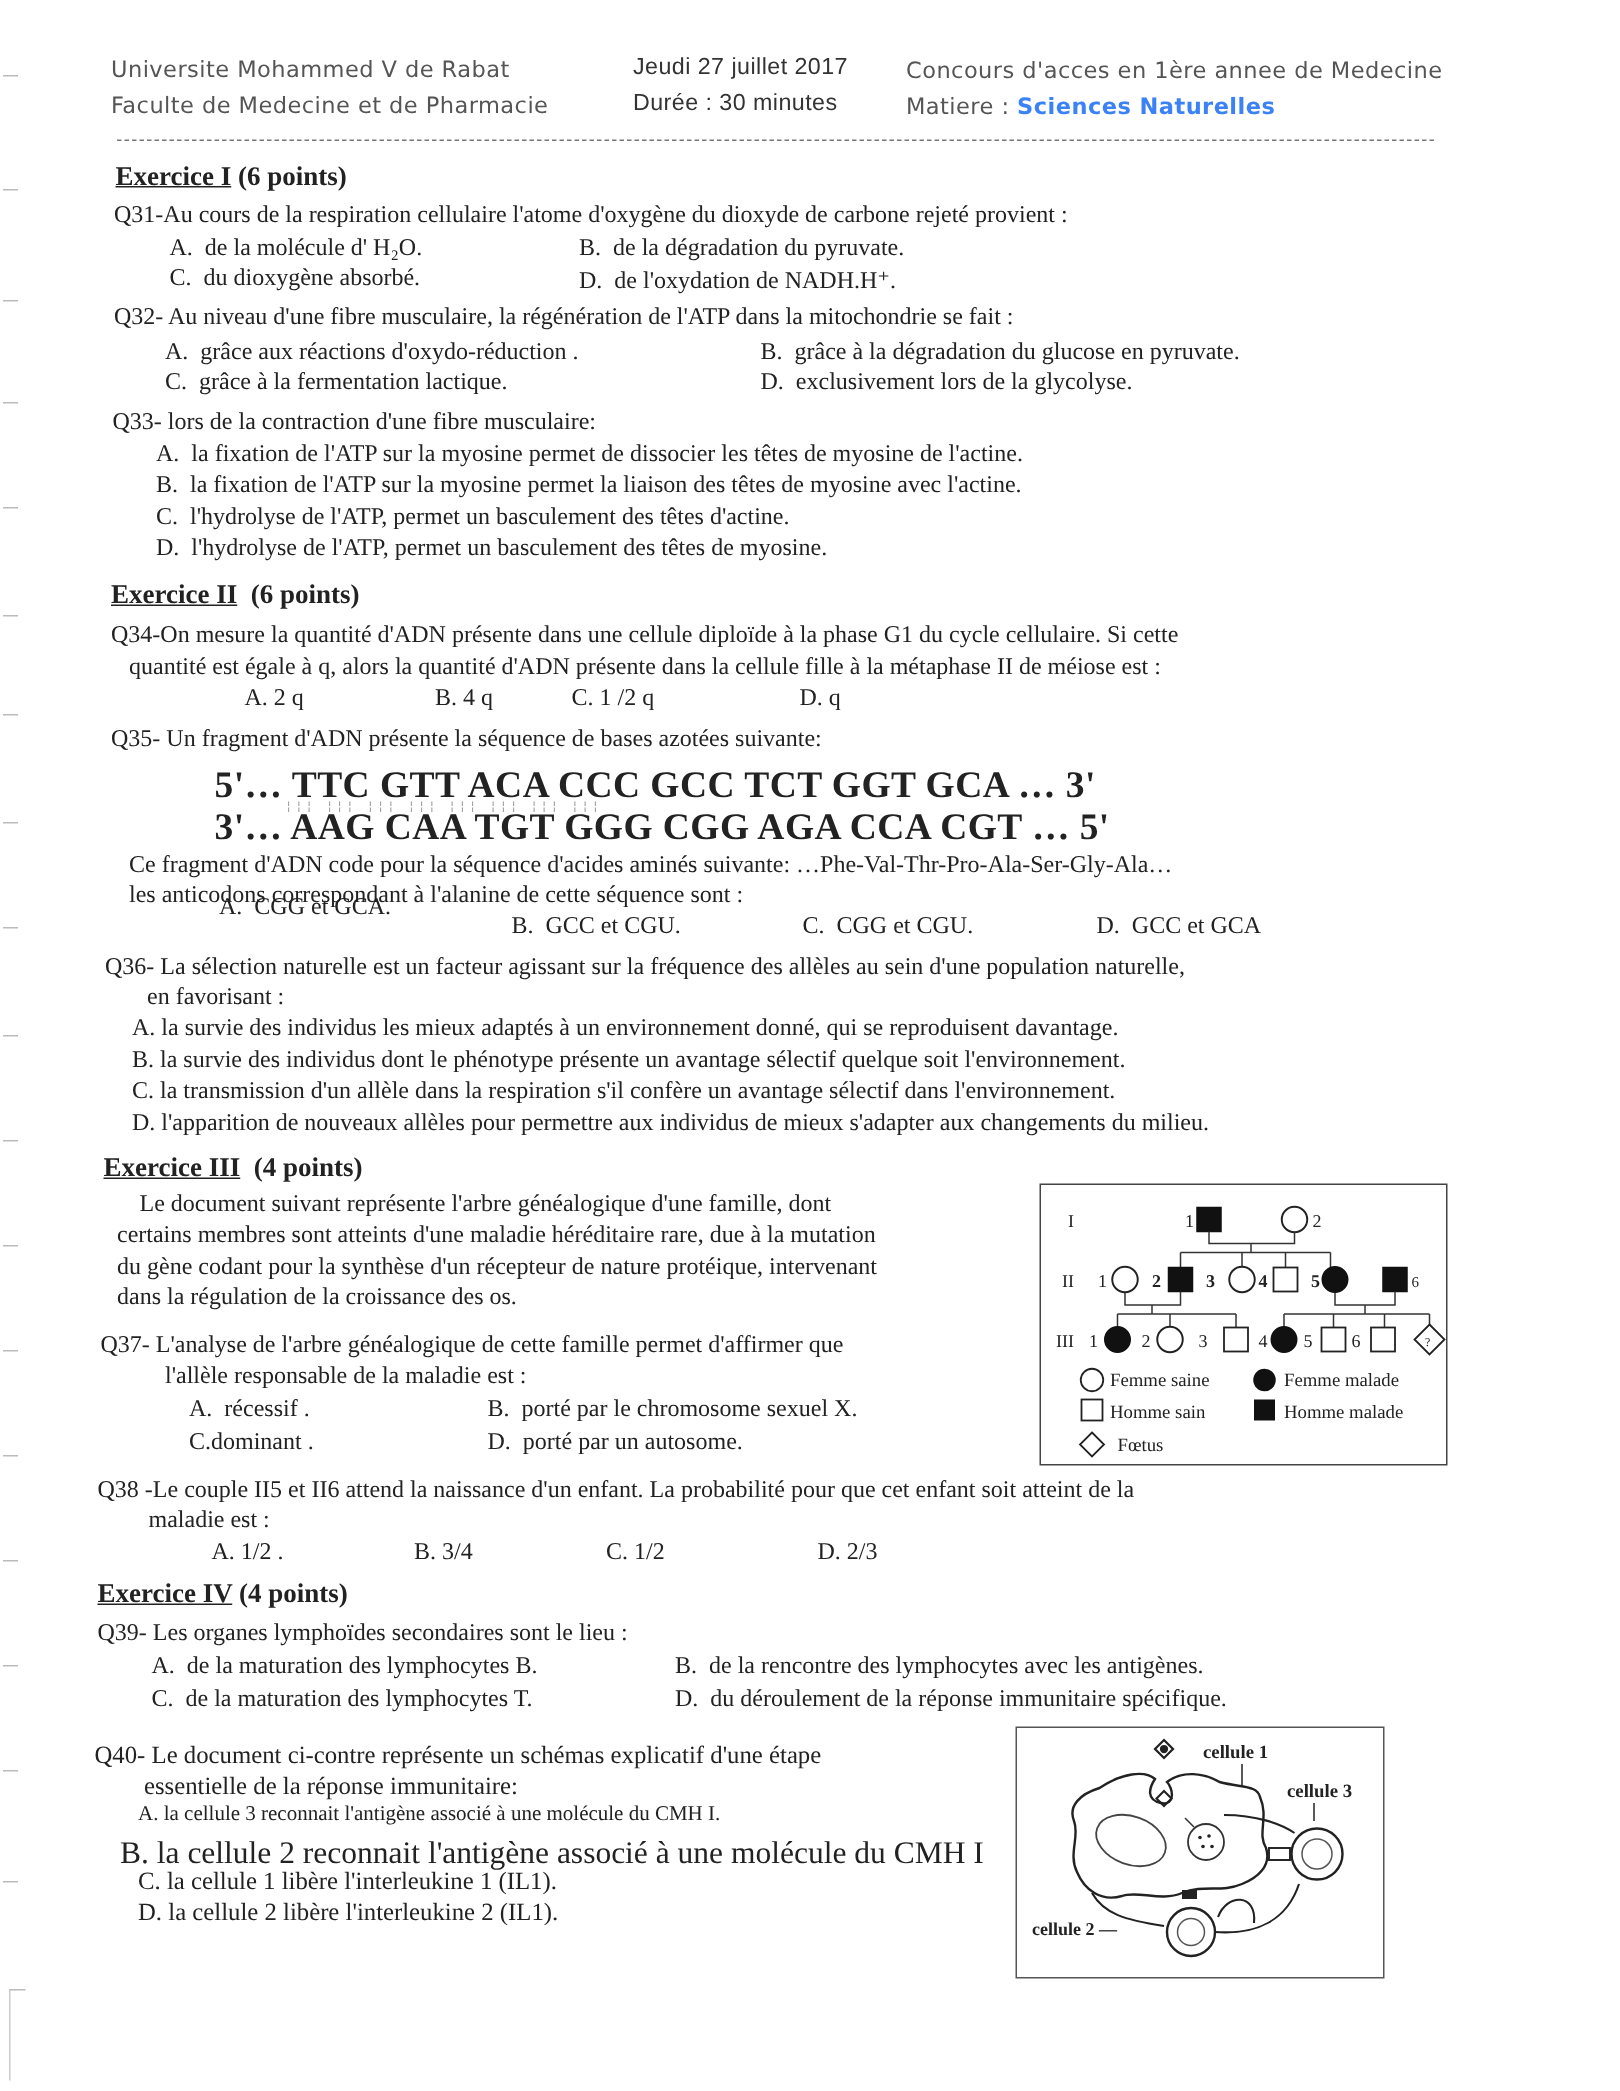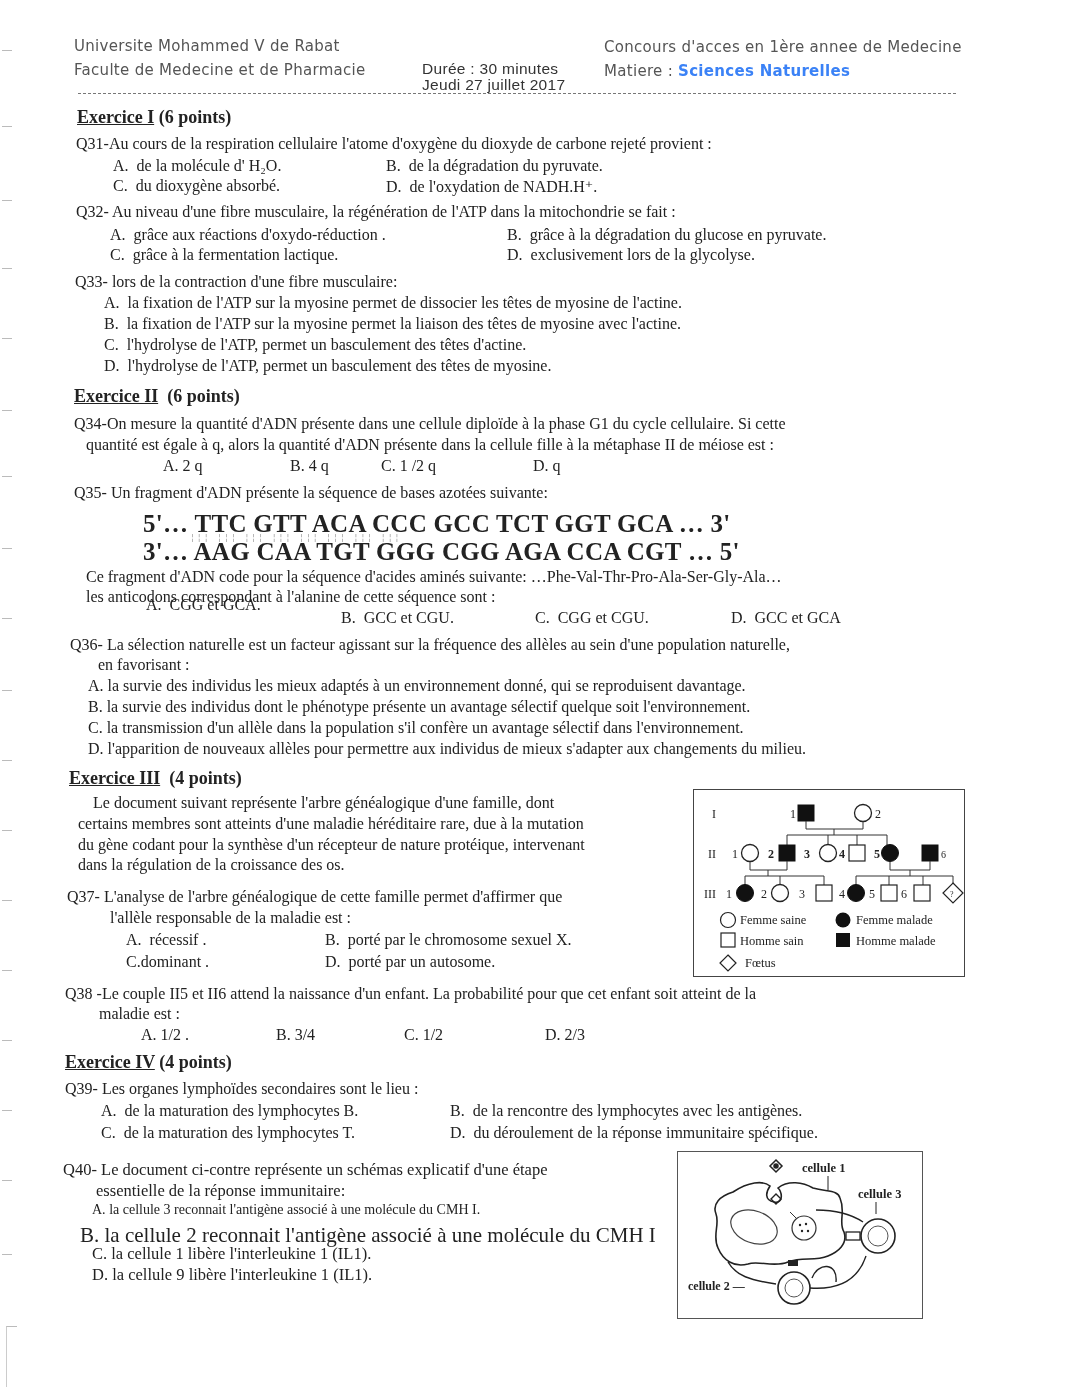--- a/index.html
+++ b/index.html
@@ -43,21 +43,21 @@
 <div class="mark" style="top:970px"></div>
 <div class="mark" style="top:1040px"></div>
 <div class="mark" style="top:1110px"></div>
 <div class="mark" style="top:1180px"></div>
 <div class="mark" style="top:1254px"></div>
 <div class="mark" style="top:1326px;left:6px;height:60px;border-left:1px solid #ccc;"></div>
 
 <div>
   <div class="abs hdr" style="left:74px;top:37px">Universite Mohammed V de Rabat</div>
   <div class="abs hdr" style="left:74px;top:61px">Faculte de Medecine et de Pharmacie</div>
-  <div class="abs hdr dark" style="left:422px;top:36px;font-family:'Liberation Sans',sans-serif;font-size:15.5px;margin-top:40px;">Jeudi 27 juillet 2017</div>
+  <div class="abs hdr dark" style="left:422px;top:36px;font-family:'Liberation Sans',sans-serif;font-size:15.5px;">Jeudi 27 juillet 2017</div>
   <div class="abs hdr dark" style="left:422px;top:60px;font-family:'Liberation Sans',sans-serif;font-size:15.5px;">Durée : 30 minutes</div>
   <div class="abs hdr" style="left:604px;top:38px">Concours d'acces en 1ère annee de Medecine</div>
   <div class="abs hdr" style="left:604px;top:62px">
     <span>Matiere : </span><b>Sciences Naturelles</b>
   </div>
   <div class="sep"></div>
 </div>
 
 <div class="abs ex" style="left:77px;top:107px">
   <u>Exercice I</u> <span>(6 points)</span>
@@ -112,21 +112,21 @@
 <div class="abs q" style="left:341px;top:609px"><span>B.</span>&nbsp; <span>GCC et CGU.</span></div>
 <div class="abs q" style="left:535px;top:609px"><span>C.</span>&nbsp; <span>CGG et CGU.</span></div>
 <div class="abs q" style="left:731px;top:609px"><span>D.</span>&nbsp; <span>GCC et GCA</span></div>
 
 <div class="abs q" style="left:70px;top:636px">
   <span>Q36-</span><span> La sélection naturelle est un facteur  agissant sur la fréquence des allèles au sein d'une population naturelle,</span>
 </div>
 <div class="abs q" style="left:98px;top:656px">en favorisant :</div>
 <div class="abs q" style="left:88px;top:677px"><span>A.</span> <span>la survie des individus les mieux adaptés à un environnement donné, qui se reproduisent davantage.</span></div>
 <div class="abs q" style="left:88px;top:698px"><span>B.</span> <span>la survie  des individus dont le phénotype présente un avantage sélectif quelque soit l'environnement.</span></div>
-<div class="abs q" style="left:88px;top:719px"><span>C.</span> <span>la transmission d'un allèle dans la population s'il confère un avantage sélectif dans l'environnement.</span></div>
+<div class="abs q" style="left:88px;top:719px"><span>C.</span> <span>la transmission d'un allèle dans la respiration s'il confère un avantage sélectif dans l'environnement.</span></div>
 <div class="abs q" style="left:88px;top:740px"><span>D.</span> <span>l'apparition de nouveaux allèles pour permettre aux individus de mieux s'adapter aux changements du milieu.</span></div>
 
 <div class="abs ex" style="left:69px;top:768px">
   <u>Exercice III</u>&nbsp; <span>(4 points)</span>
 </div>
 <div class="abs q" style="left:93px;top:794px;font-size:16px"><span>Le document suivant représente l'arbre généalogique d'une famille, dont</span></div>
 <div class="abs q" style="left:78px;top:815px;font-size:16px"><span>certains membres sont atteints d'une maladie héréditaire rare, due à la mutation</span></div>
 <div class="abs q" style="left:78px;top:836px;font-size:16px"><span>du gène codant pour la synthèse d'un récepteur de nature protéique, intervenant</span></div>
 <div class="abs q" style="left:78px;top:856px;font-size:16px"><span>dans la régulation de la croissance des os.</span></div>
 
@@ -231,21 +231,21 @@
 <div class="abs q" style="left:101px;top:1124px"><span>C.</span>&nbsp; <span>de la maturation des lymphocytes T.</span></div>
 <div class="abs q" style="left:450px;top:1124px"><span>D.</span>&nbsp; <span>du déroulement de la réponse immunitaire spécifique.</span></div>
 
 <div class="abs q" style="left:63px;top:1160px;font-size:16.5px">
   <span>Q40-</span><span> Le document ci-contre représente  un schémas explicatif  d'une étape</span>
 </div>
 <div class="abs q" style="left:96px;top:1181px;font-size:16.5px">essentielle de la réponse immunitaire:</div>
 <div class="abs q" style="left:92px;top:1202px;font-size:14px"><span>A.</span> <span>la cellule 3 reconnait l'antigène associé à une molécule du CMH I.</span></div>
 <div class="abs q" style="left:80px;top:1223px;font-size:21px"><span>B.</span> <span>la cellule 2 reconnait l'antigène associé à une molécule du CMH I</span></div>
 <div class="abs q" style="left:92px;top:1244px;font-size:16.5px"><span>C.</span> <span>la cellule 1 libère l'interleukine 1 (IL1).</span></div>
-<div class="abs q" style="left:92px;top:1265px;font-size:16.5px"><span>D.</span> <span>la cellule 9 libère l'interleukine 1 (IL1).</span></div>
+<div class="abs q" style="left:92px;top:1265px;font-size:16.5px"><span>D.</span> <span>la cellule 2 libère l'interleukine 2 (IL1).</span></div>
 
 <div class="imbox">
   <svg width="244" height="166" viewBox="0 0 244 166" style="position:absolute;left:0;top:0" font-family="Liberation Serif, DejaVu Serif, serif" fill="#222">
 
     <g stroke="#222" stroke-width="1.5" fill="none">
       <path d="M98 8 L104 14 L98 20 L92 14 Z"></path>
       <circle cx="98" cy="14" r="2" fill="#222"></circle>
     </g>
     <text x="124" y="20" font-size="12.5" font-weight="bold">cellule 1</text>
     <path d="M150 24 V38" stroke="#222" stroke-width="1" fill="none"></path>

